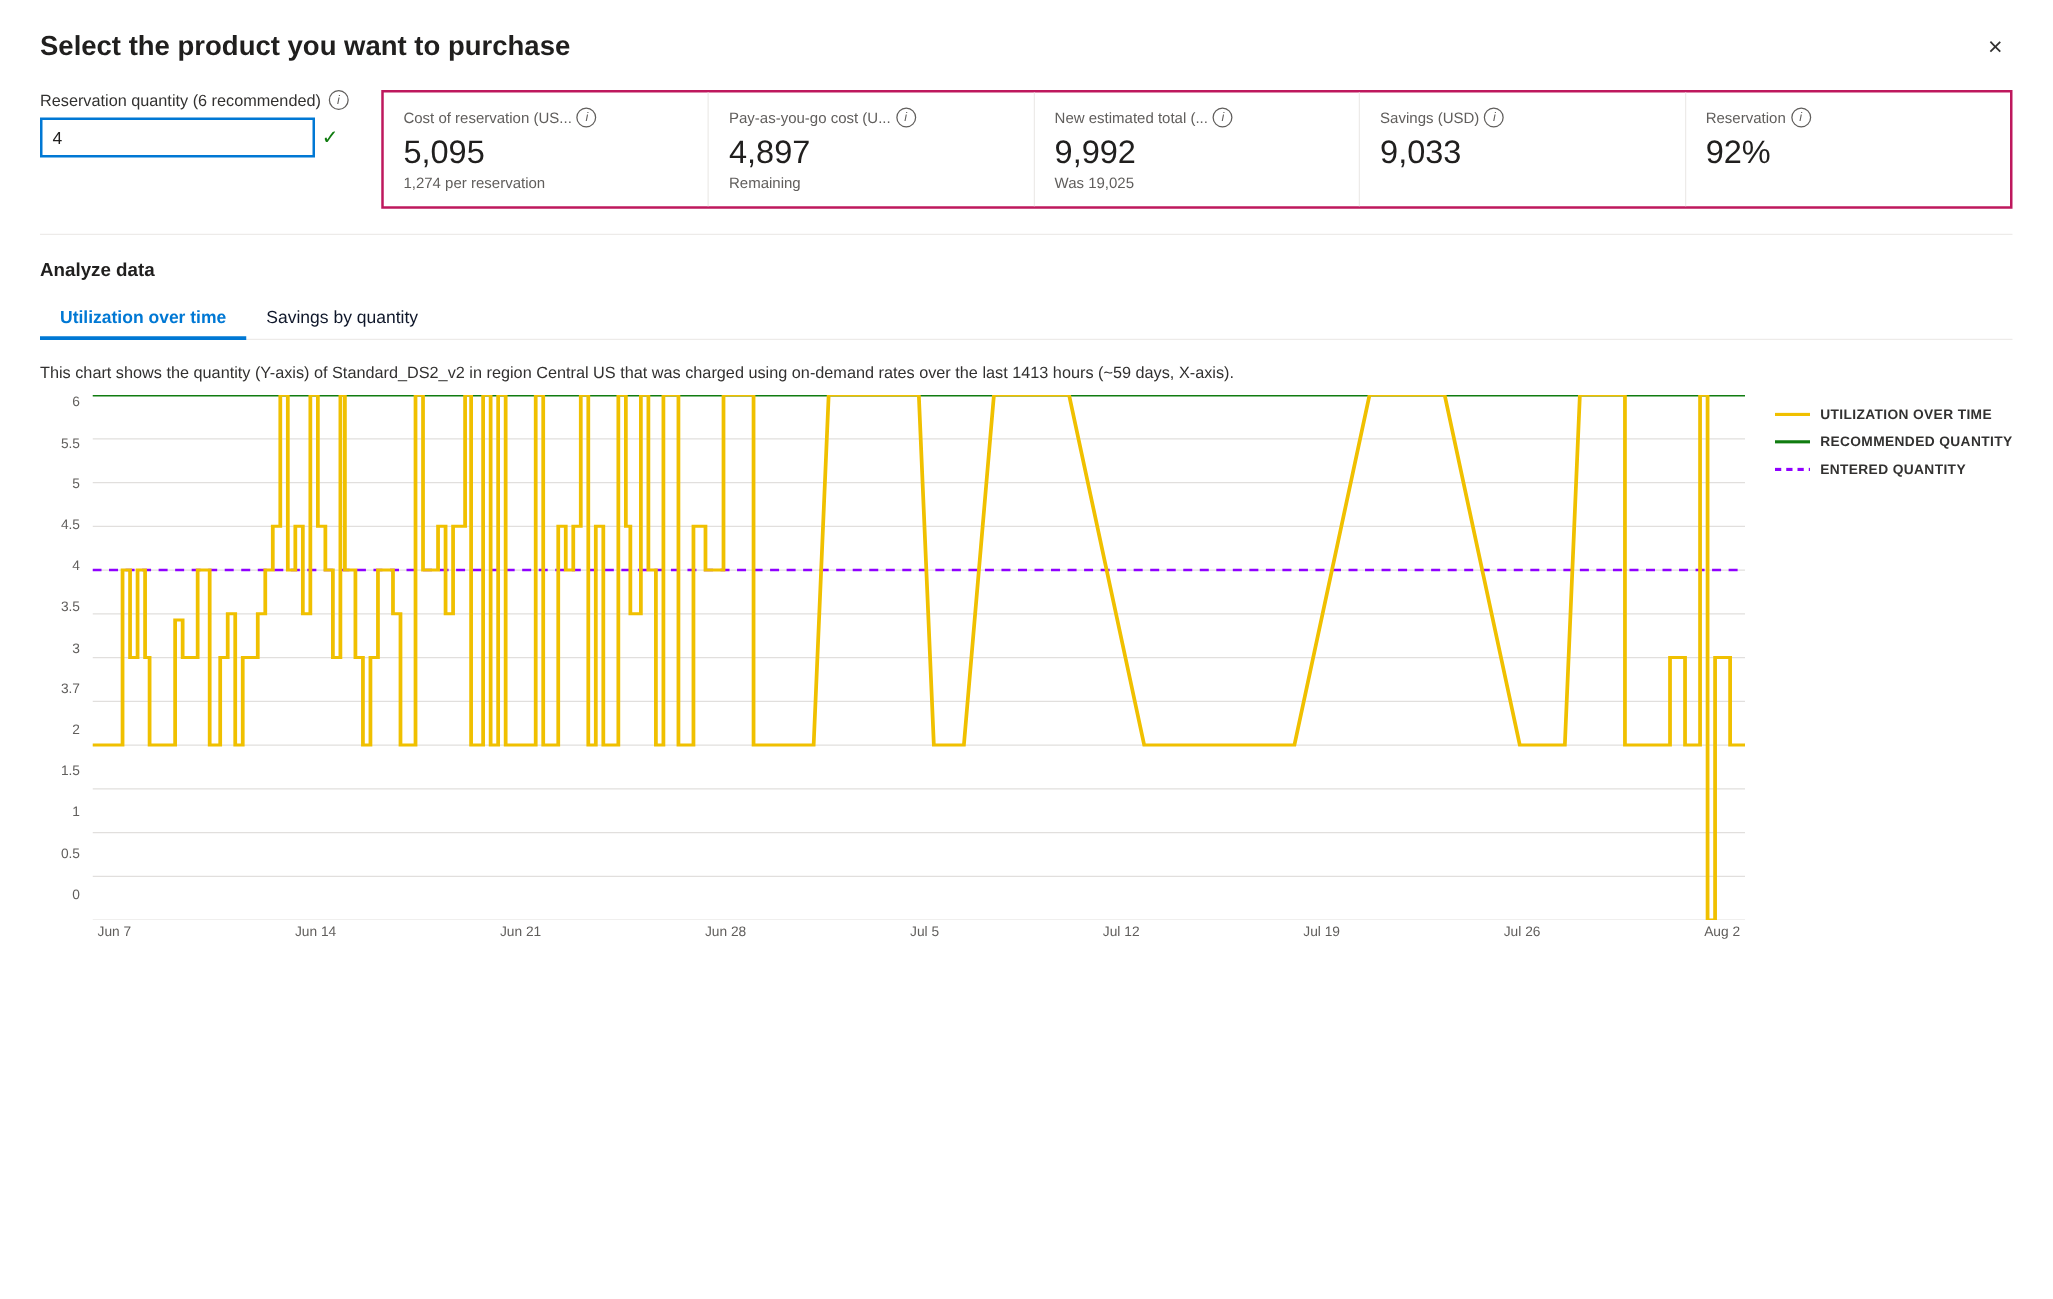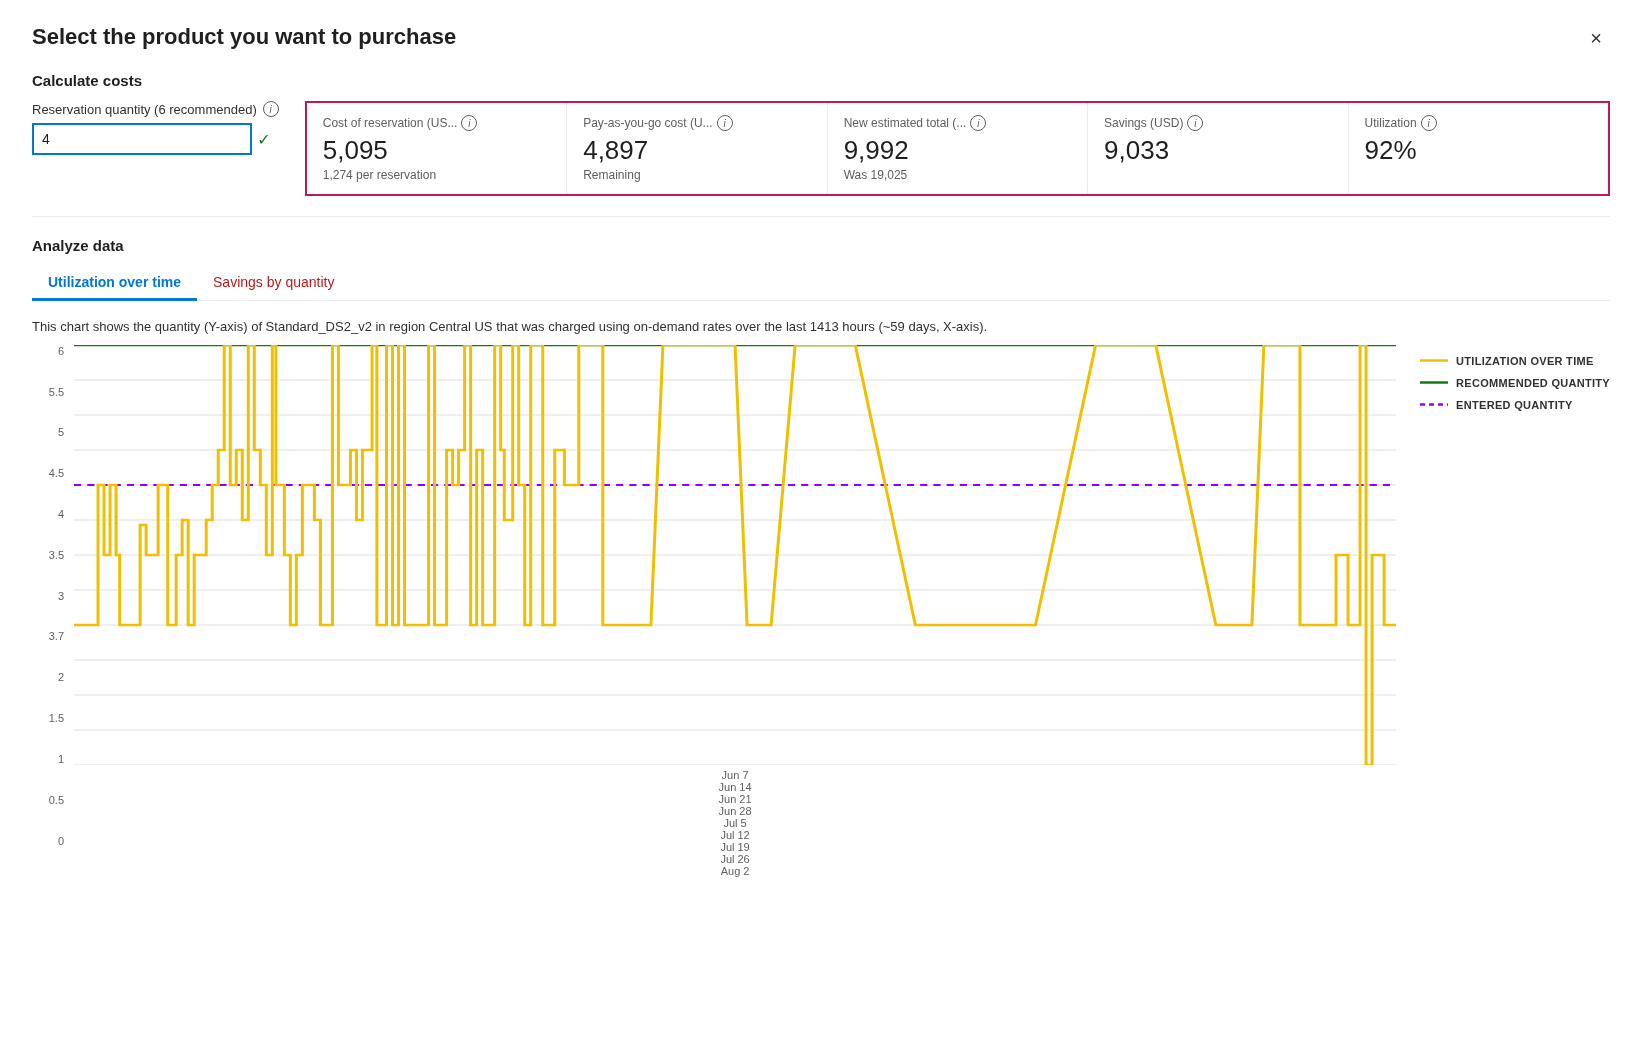--- a/index.html
+++ b/index.html
@@ -157,21 +157,21 @@
       display: flex;
       border-bottom: 1px solid #edebe9;
       margin-bottom: 16px;
       gap: 0;
     }
 
     .tab {
       padding: 8px 16px;
       font-size: 14px;
       cursor: pointer;
-      color: #b91c1c;
+      color: #0f172a;
       border-bottom: 3px solid transparent;
       margin-bottom: -1px;
       background: none;
       border-top: none;
       border-left: none;
       border-right: none;
     }
 
     .tab.active {
       color: #0078d4;
@@ -241,39 +241,37 @@
     svg.chart-svg {
       display: block;
       width: 100%;
     }
 
     .x-axis-labels {
       display: flex;
       justify-content: space-between;
       margin-top: 4px;
       padding: 0 4px;
-      flex-direction: column;
     }
 
     .x-label {
       font-size: 11px;
       color: #605e5c;
       text-align: center;
     }
   </style>
 </head>
 <body>
 
 <div class="dialog-header">
   <h1 class="dialog-title">Select the product you want to purchase</h1>
   <button class="close-btn">×</button>
 </div>
 
 <div class="calculate-section">
-  <div class="section-label">Calculate costs</div>
   <div class="form-row">
     <div class="input-group">
       <label class="input-label">
         <span>Reservation quantity (6 recommended)</span>
         <span class="info-icon">i</span>
       </label>
       <div class="quantity-input-wrapper">
         <input type="text" class="quantity-input" value="4" style="">
         <span class="check-icon">✓</span>
       </div>
@@ -307,21 +305,21 @@
         <div class="metric-item">
       <div class="metric-title">
         <span>Savings (USD)</span>
         <span class="info-icon">i</span>
       </div>
       <div class="metric-value">9,033</div>
 
     </div>
         <div class="metric-item">
       <div class="metric-title">
-        <span>Utilization</span>
+        <span>Reservation</span>
         <span class="info-icon">i</span>
       </div>
       <div class="metric-value">92%</div>
 
     </div>
       </div>
   </div>
 </div>
 
 <hr class="divider">

